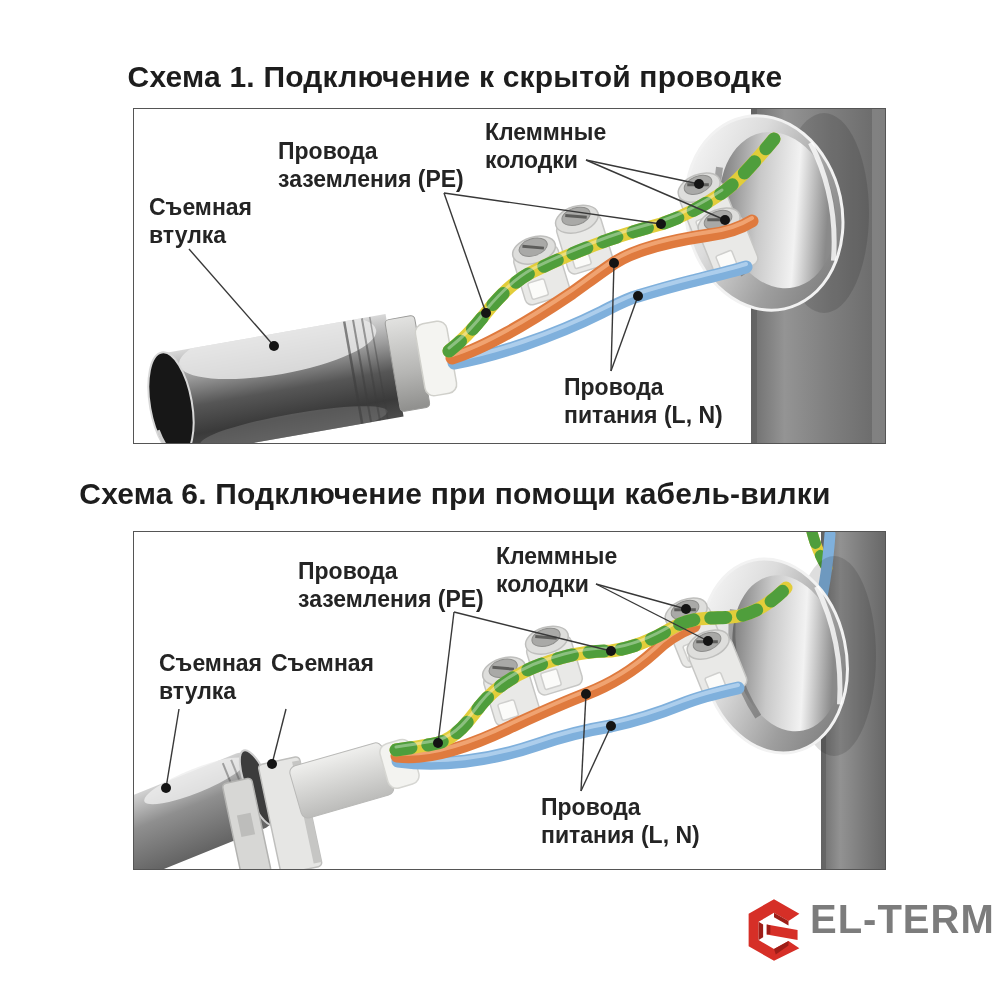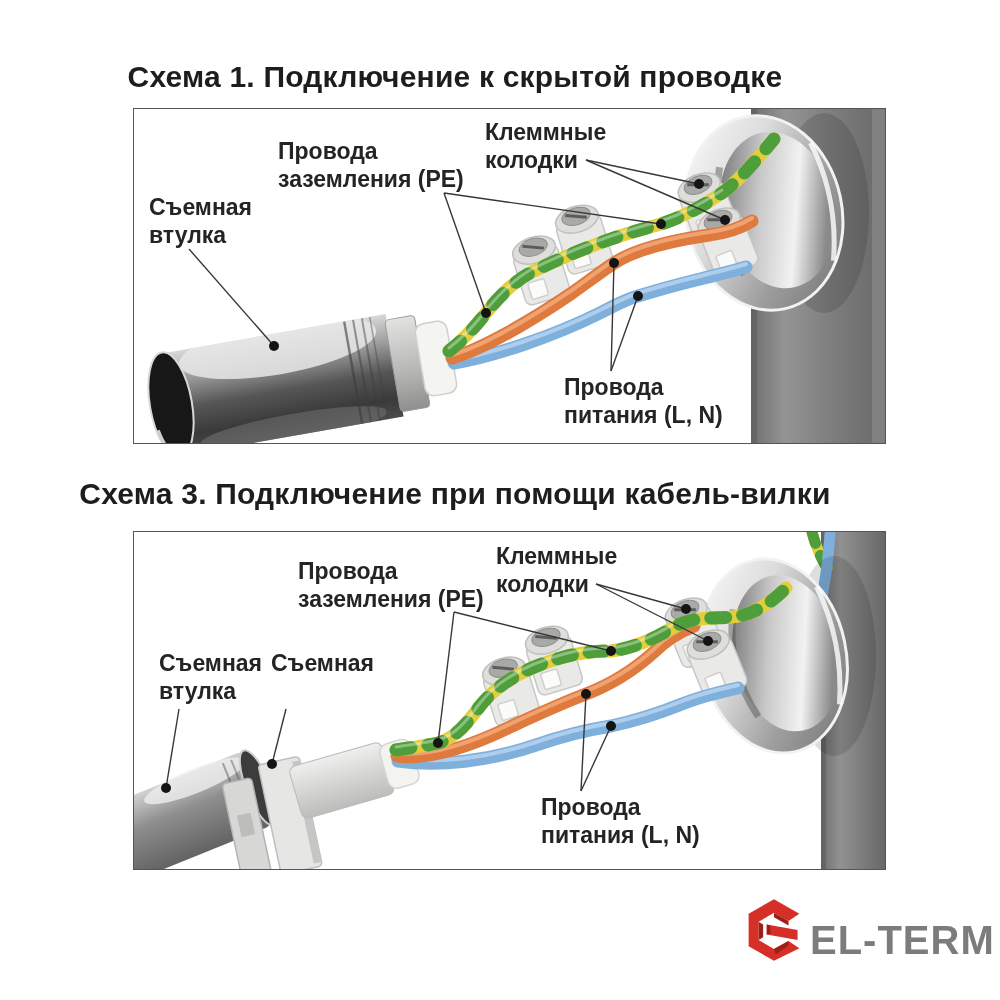--- a/index.html
+++ b/index.html
@@ -6,21 +6,21 @@
   body{width:1000px;height:1000px;position:relative;font-family:"Liberation Sans",sans-serif;overflow:hidden;}
   .title{position:absolute;left:0;width:910px;text-align:center;font-weight:bold;
          font-size:30px;letter-spacing:.2px;color:#1d1d1d;}
   #title1{top:60px;}
   #title2{top:477px;}
   .panel{position:absolute;left:133px;width:751px;border:1.6px solid #555;background:#fff;overflow:hidden;}
   #panel1{top:108px;height:334px;}
   #panel2{top:531px;height:337px;}
   .panel svg{position:absolute;left:0;top:0;}
   .lbl{position:absolute;font-size:23px;font-weight:600;line-height:28px;color:#242424;white-space:nowrap;z-index:5;}
-  .logo{position:absolute;left:745px;top:897px;display:flex;align-items:flex-end;gap:7px;}
+  .logo{position:absolute;left:745px;top:897px;display:flex;align-items:flex-start;gap:7px;}
   .logo-text{font-size:40px;font-weight:bold;color:#7c7c7c;letter-spacing:1px;}
 </style>
 </head>
 <body>
 
 <div class="title" id="title1">Схема 1. Подключение к скрытой проводке</div>
 
 <div class="panel" id="panel1">
   <svg width="751" height="334" viewBox="0 0 751 334">
     <defs>
@@ -156,21 +156,21 @@
   <div class="lbl" style="left:351px;top:9px;">
     <div>Клеммные</div>
     <div>колодки</div>
   </div>
   <div class="lbl" style="left:430px;top:264px;">
     <div>Провода</div>
     <div>питания (L, N)</div>
   </div>
 </div>
 
-<div class="title" id="title2">Схема 3. Подключение при помощи кабель-вилки</div>
+<div class="title" id="title2">Схема 6. Подключение при помощи кабель-вилки</div>
 
 <div class="panel" id="panel2">
   <svg width="751" height="337" viewBox="0 0 751 337">
     <defs>
       <linearGradient id="p2pipe" x1="0" y1="0" x2="1" y2="0">
         <stop offset="0" stop-color="#6e6e6e"></stop>
           <stop offset="0.3" stop-color="#929292"></stop>
         <stop offset="0.65" stop-color="#7c7c7c"></stop>
           <stop offset="1" stop-color="#686868"></stop>
       </linearGradient>

